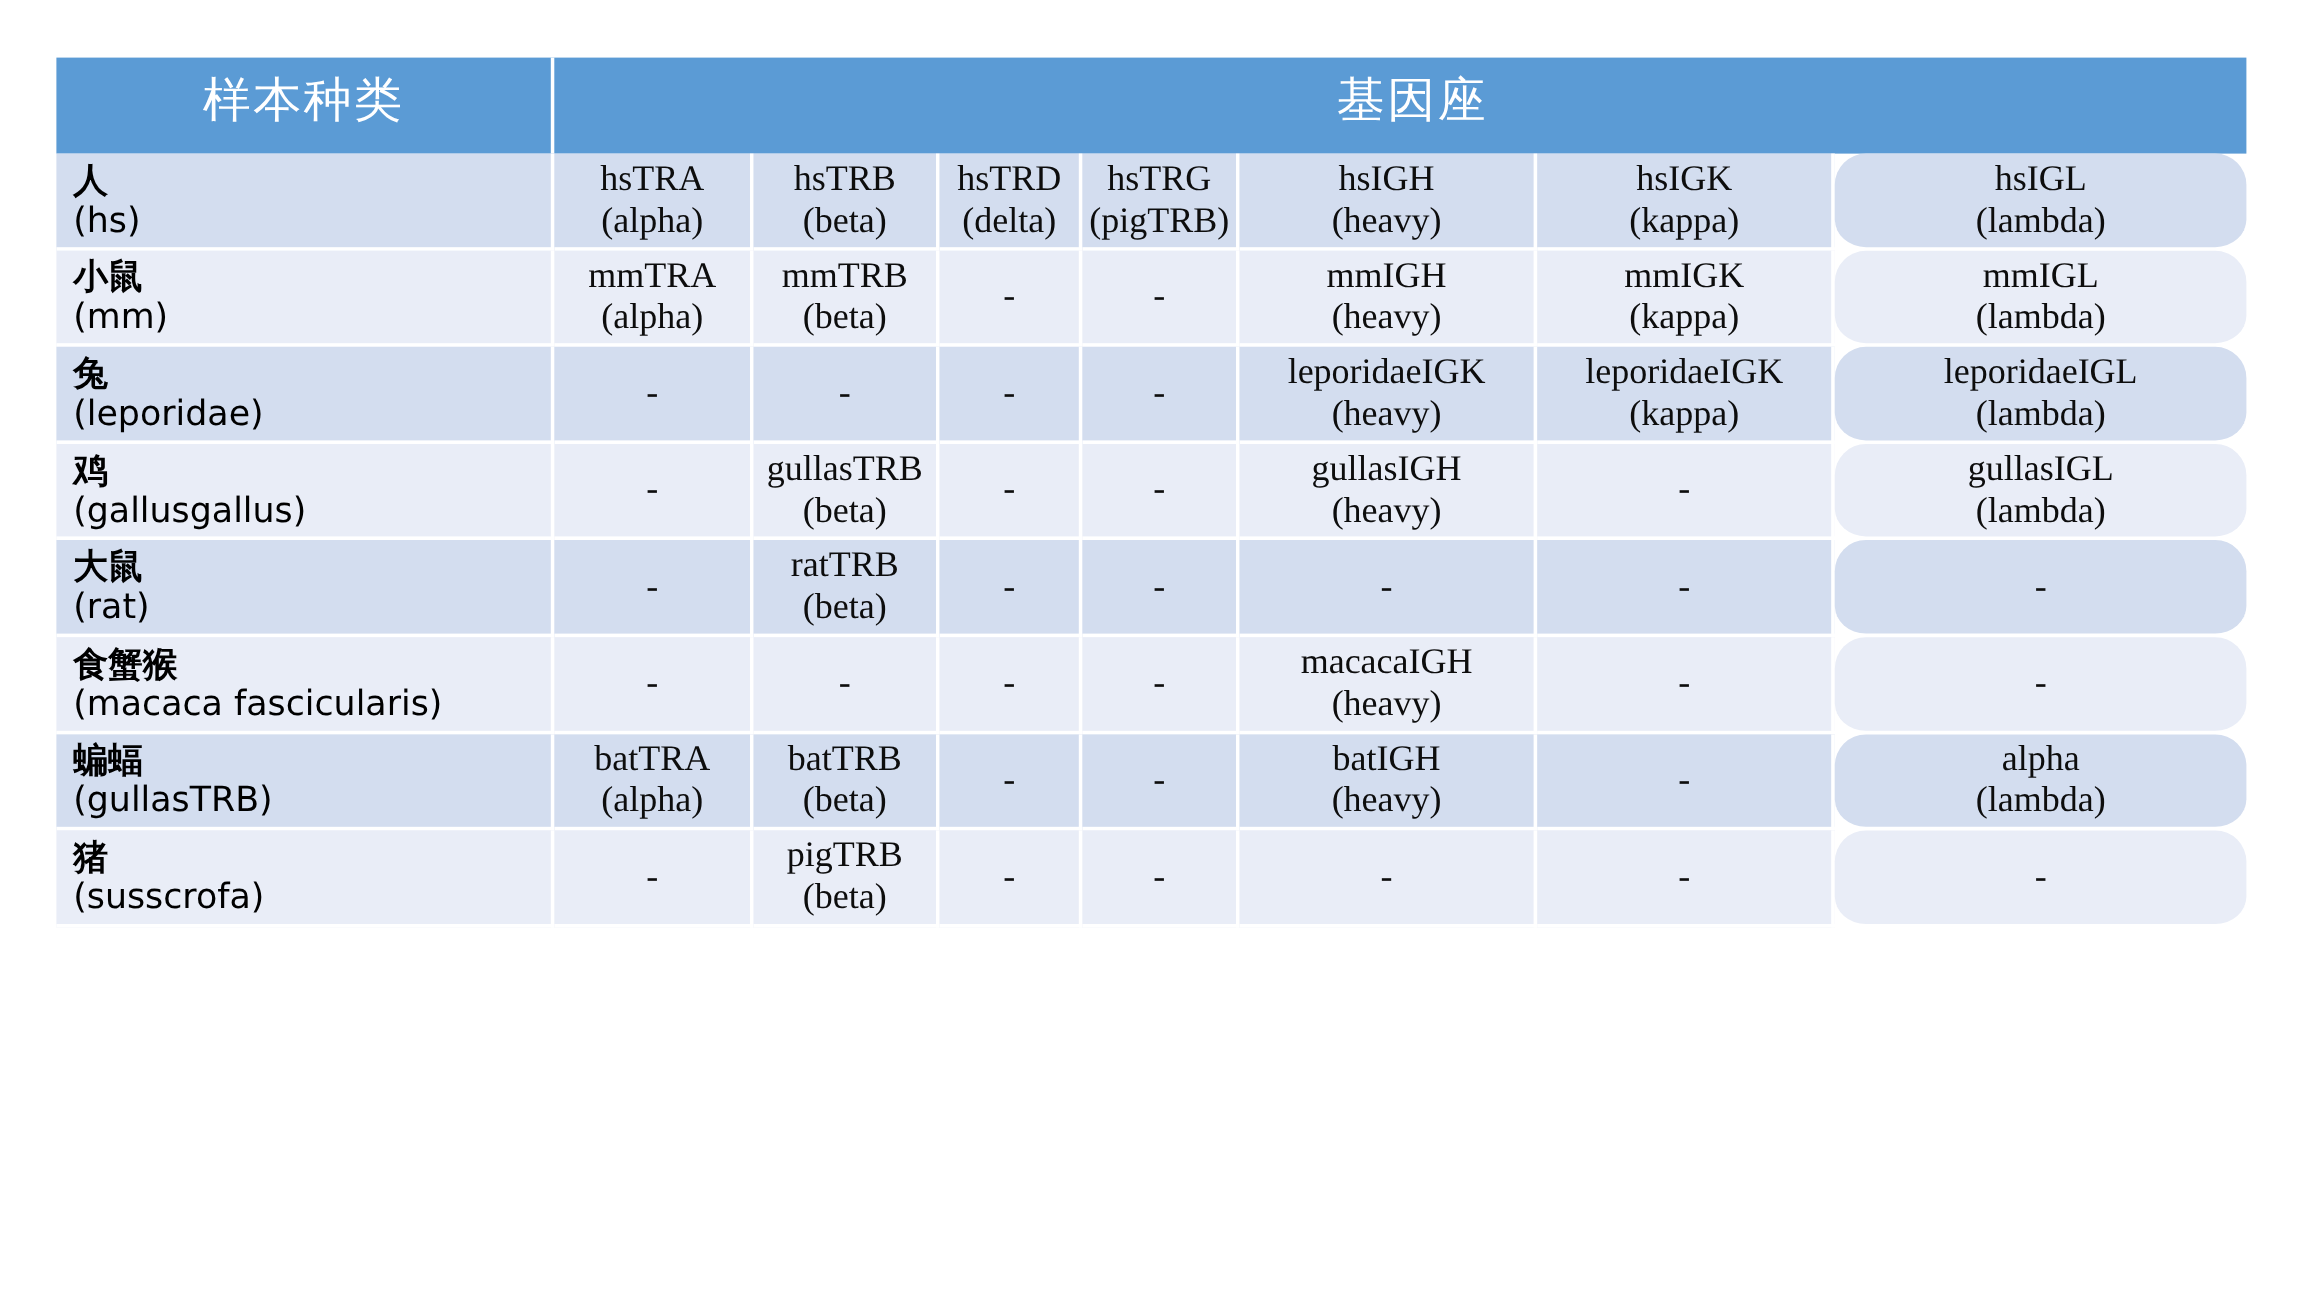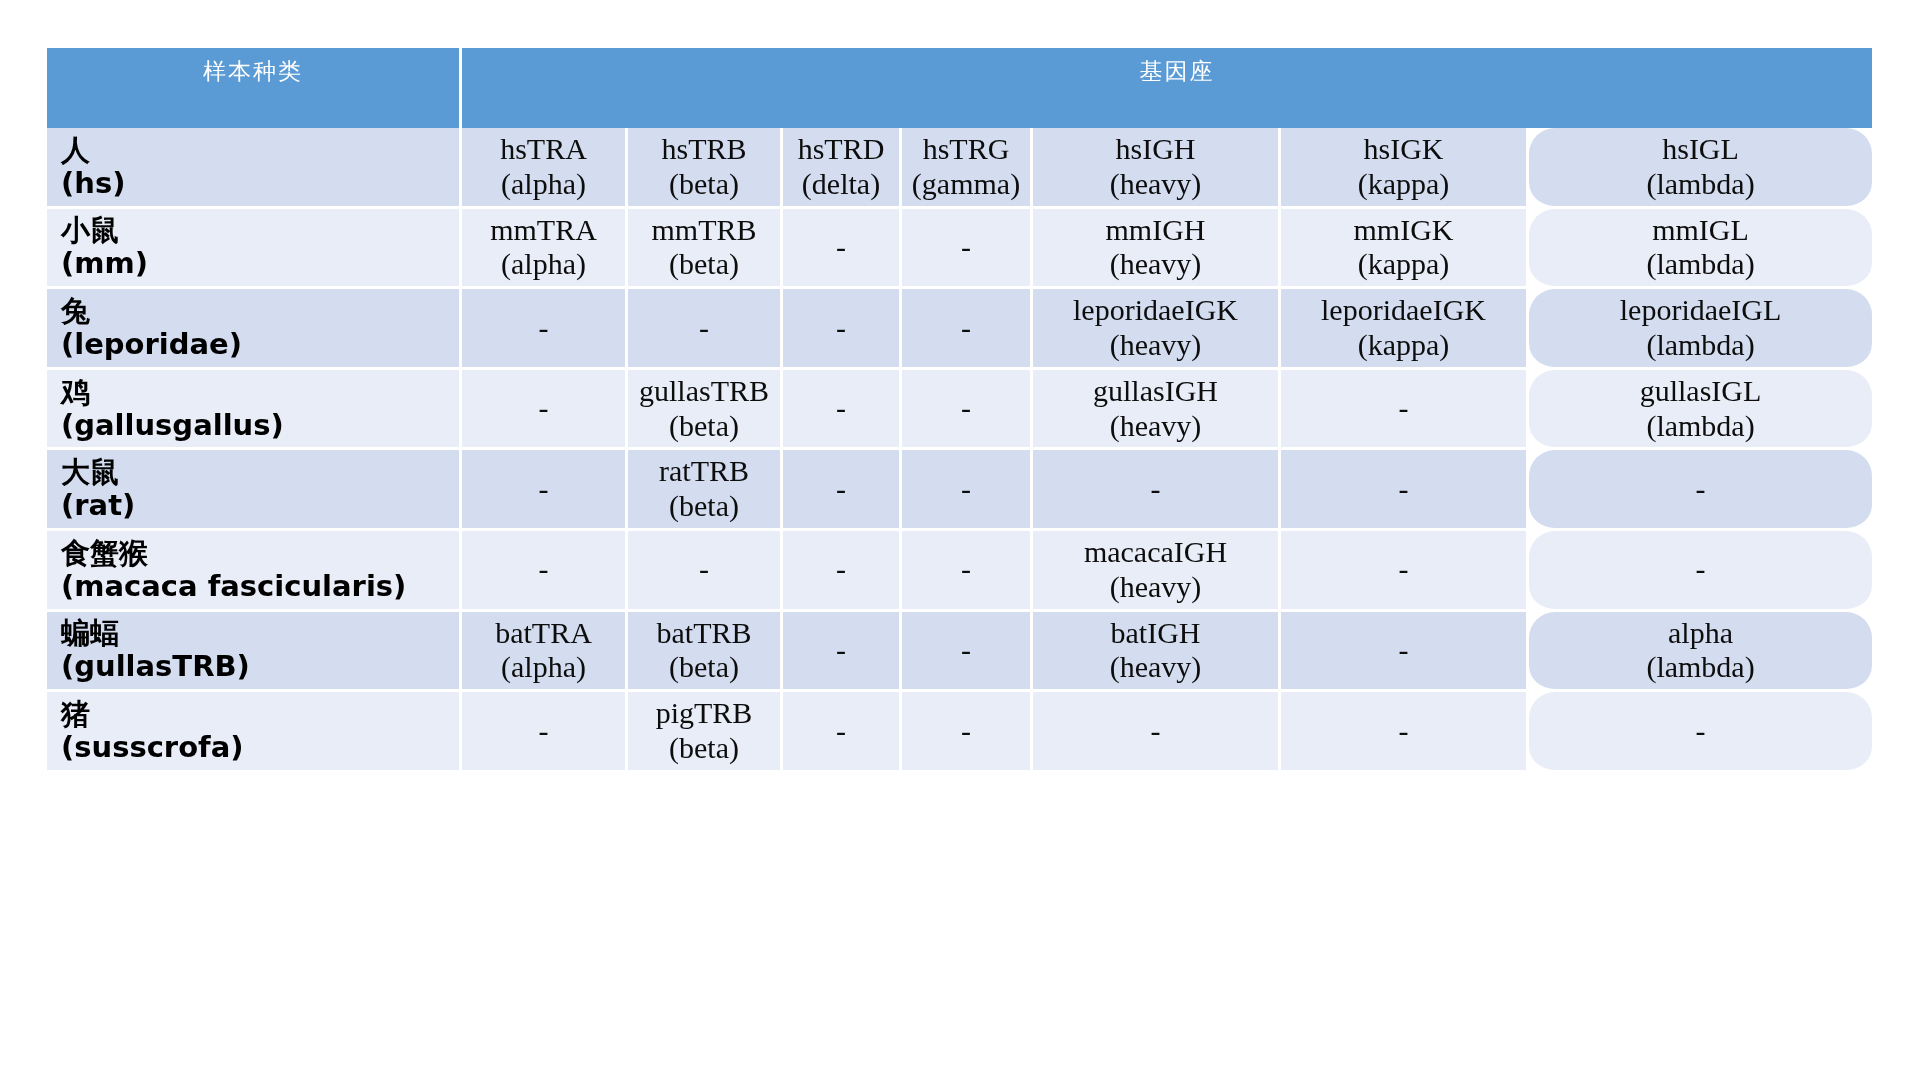--- a/index.html
+++ b/index.html
@@ -30,21 +30,21 @@
   }
   
   thead th {
     background: #5b9bd5;
     color: #ffffff;
     height: 80px;
     vertical-align: top;
     padding-top: 8px;
     font-weight: normal;
     font-family: "Liberation Serif", "DejaVu Serif", serif;
-    font-size: 23px;
+    font-size: 40px;
     letter-spacing: 2px;
     text-align: center;
     border-right: 3px solid #ffffff;
   }
   thead th:last-child { border-right: none; padding-left: 20px; }
   th.hdr-species { width: 415px; }
   
   tbody td {
     border-right: 3px solid #ffffff;
     border-bottom: 3px solid #ffffff;
@@ -63,21 +63,21 @@
   td.species {
     text-align: left;
     padding-left: 14px;
     font-family: "DejaVu Sans", "Liberation Sans", sans-serif;
     font-size: 29px;
     line-height: 1.14;
     color: #000000;
     letter-spacing: 0px;
   }
   td.species .cn { display: block; font-weight: bold; }
-  td.species .la { display: block; font-weight: bold; }
+  td.species .la { display: block; font-weight: normal; }
 
   .g-name { display: block; }
   .g-sub  { display: block; }
   .dash   { display: block; }
 
   
   col.c-species { width: 415px; }
   col.c1 { width: 166px; }
   col.c2 { width: 155px; }
   col.c3 { width: 119px; }
@@ -121,21 +121,21 @@
             <td>
               <span class="g-name">hsTRB</span>
               <span class="g-sub">(beta)</span>
             </td>
             <td>
               <span class="g-name">hsTRD</span>
               <span class="g-sub">(delta)</span>
             </td>
             <td>
               <span class="g-name">hsTRG</span>
-              <span class="g-sub">(gamma)</span>
+              <span class="g-sub">(pigTRB)</span>
             </td>
             <td>
               <span class="g-name">hsIGH</span>
               <span class="g-sub">(heavy)</span>
             </td>
             <td>
               <span class="g-name">hsIGK</span>
               <span class="g-sub">(kappa)</span>
             </td>
             <td>

